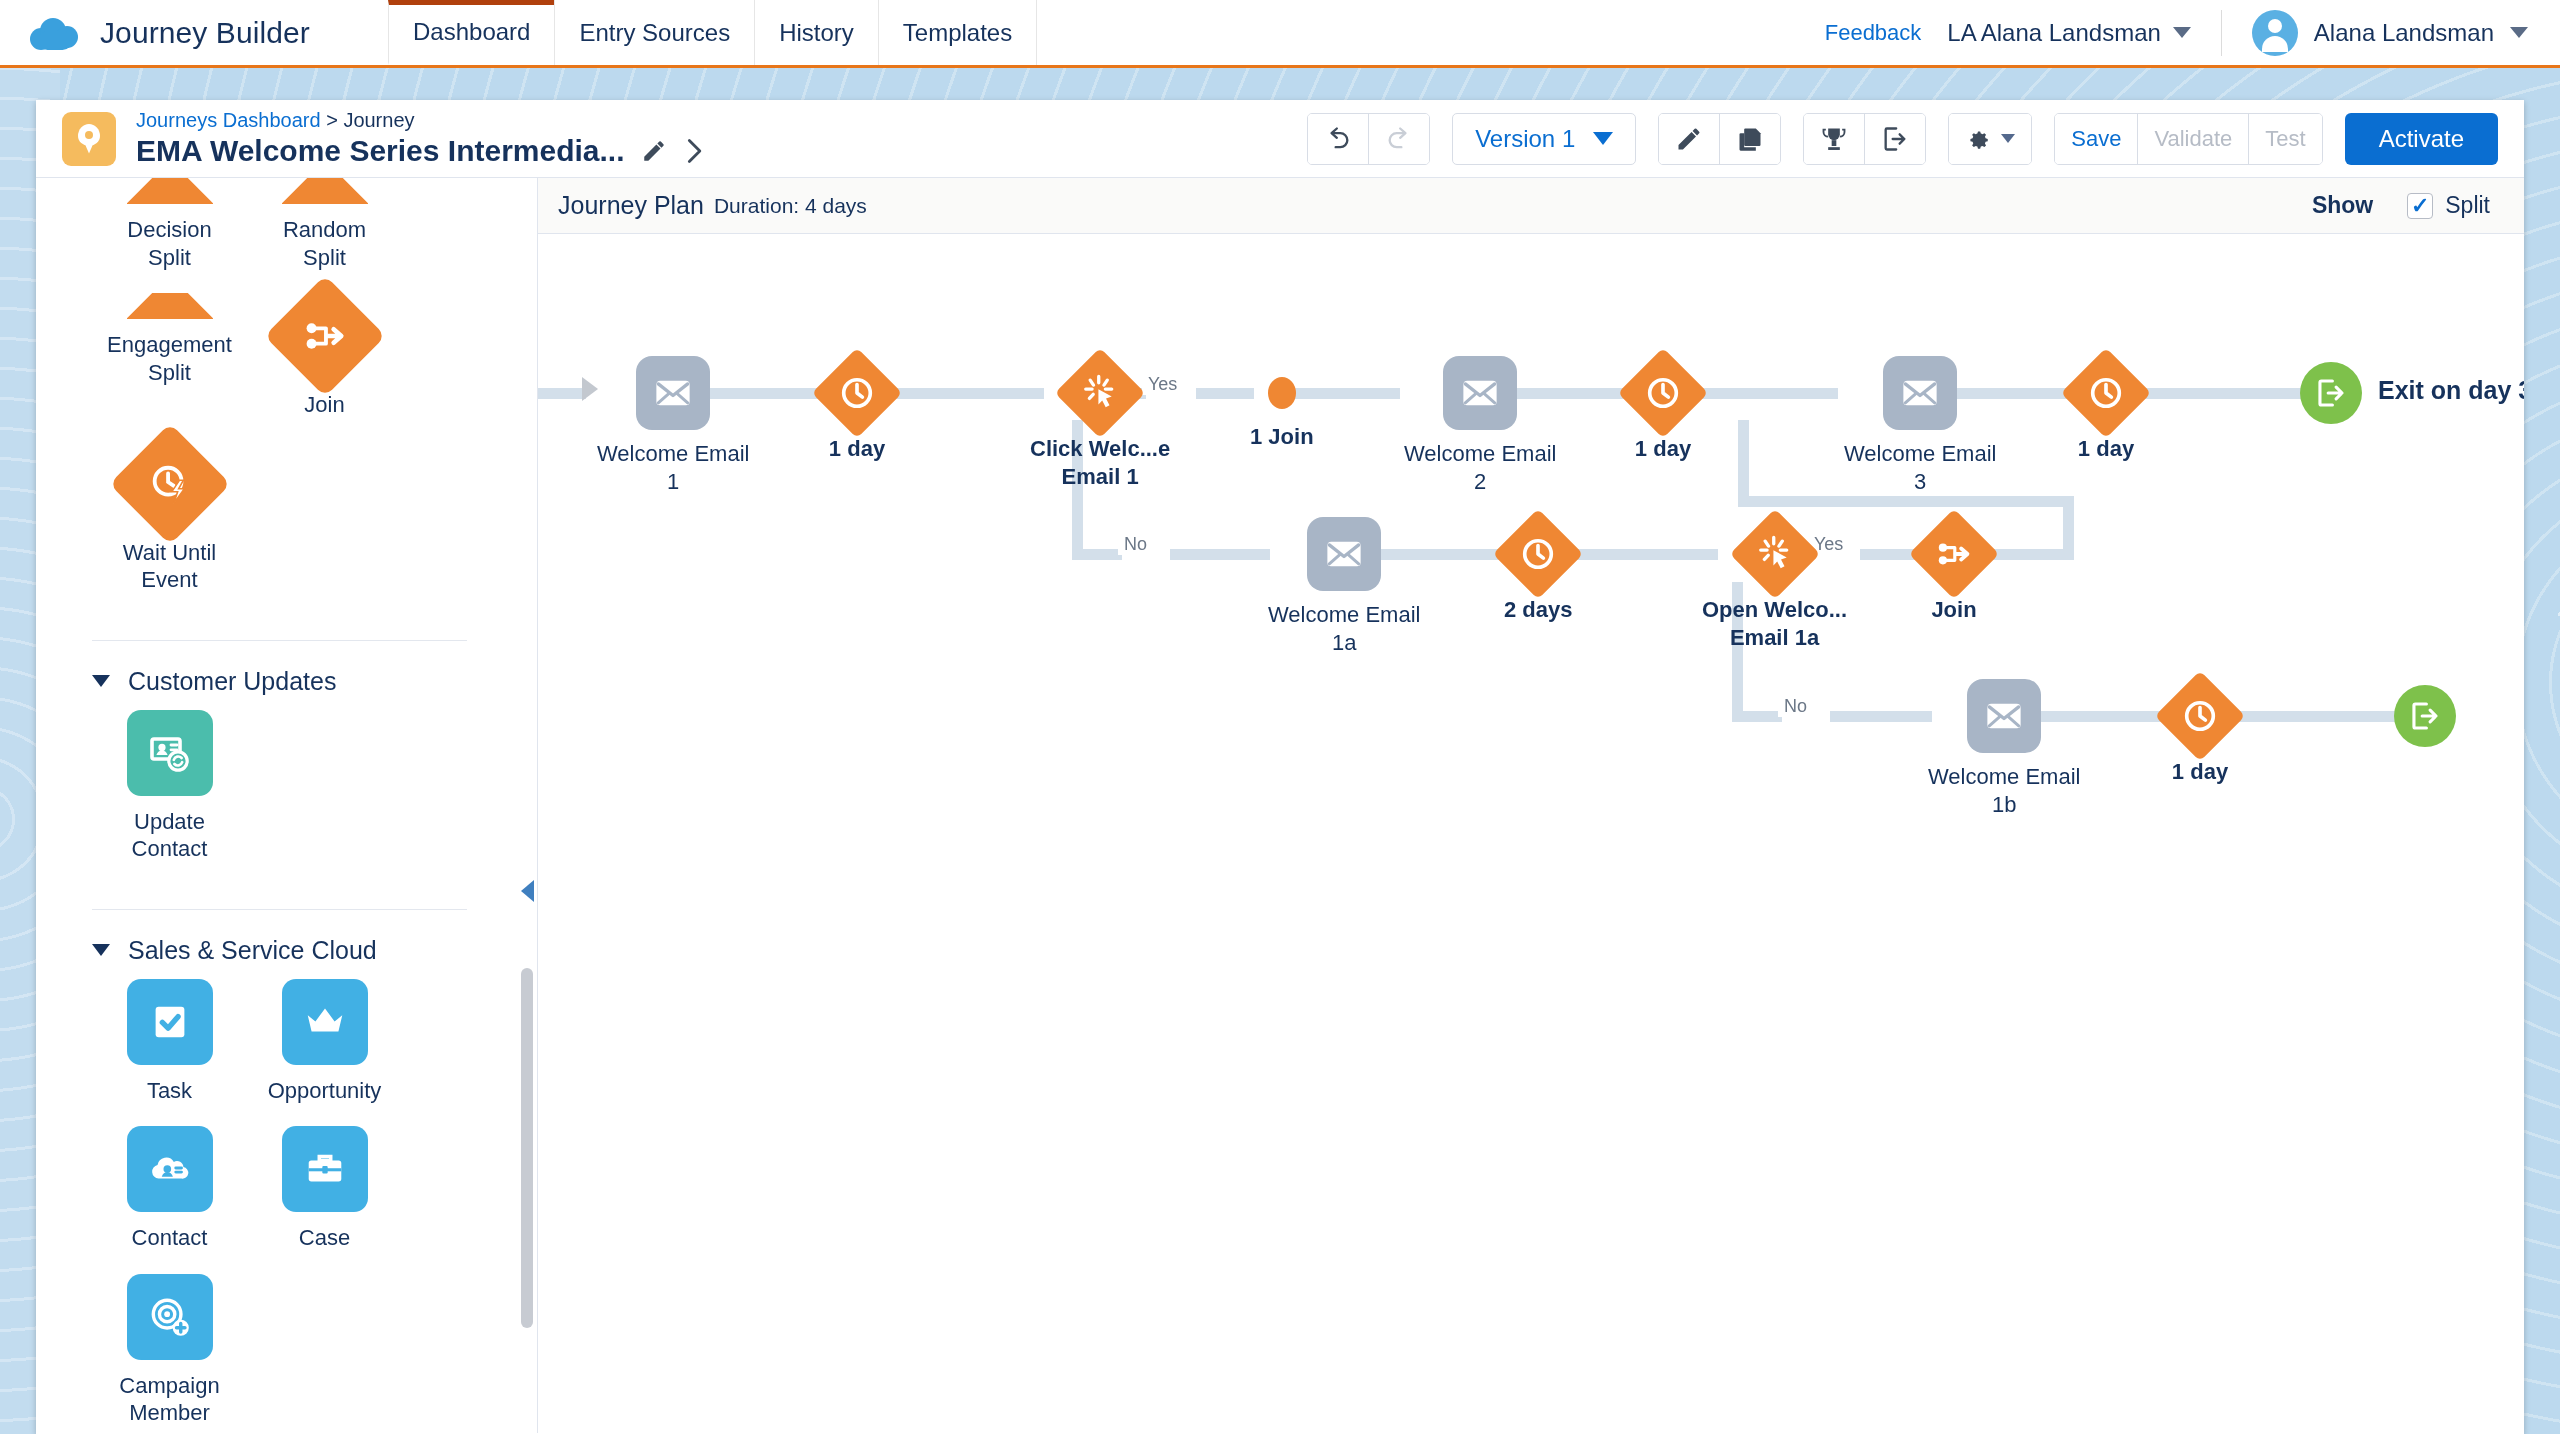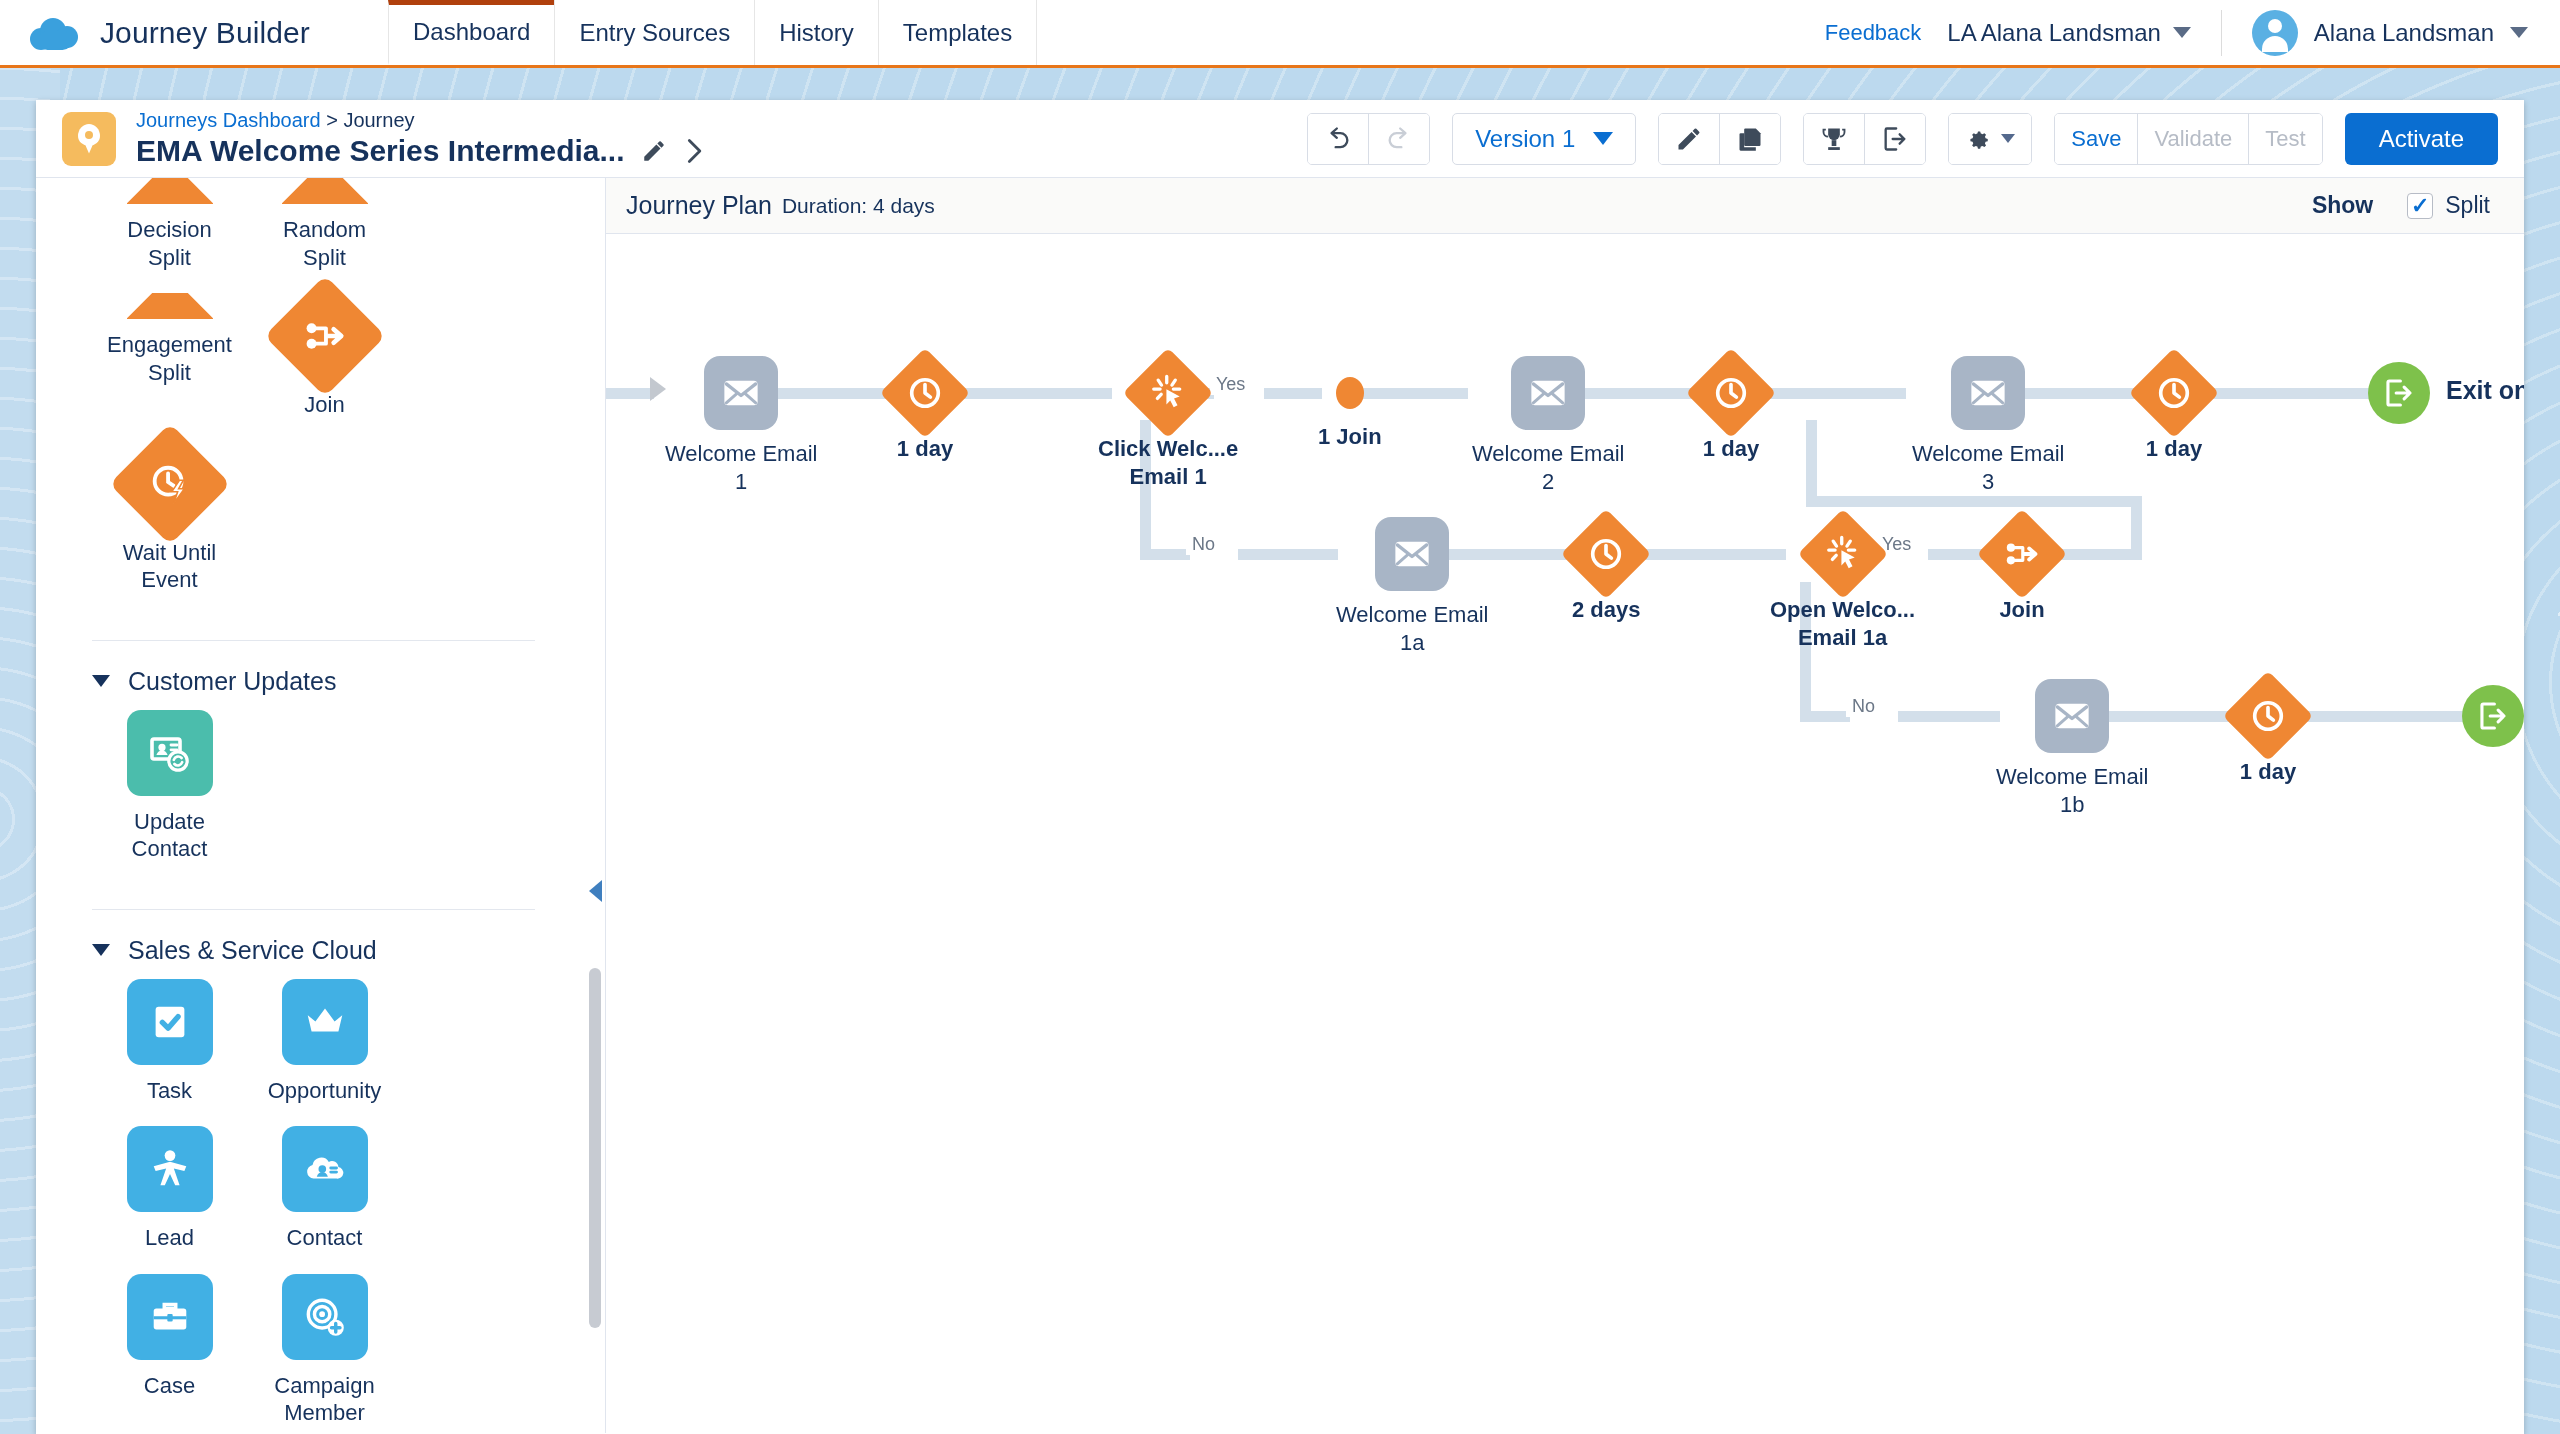--- a/index.html
+++ b/index.html
@@ -116,21 +116,21 @@
   #activate-btn {
     background: #0a6ed1; color: #fff; font-size: 24px; border-radius: 6px;
     height: 52px; padding: 0 34px; display: flex; align-items: center; cursor: pointer;
   }
 
   
   #body-split { display: flex; height: 1255px; }
 
   
   #sidebar {
-    width: 570px; background: #fff; position: relative;
+    width: 502px; background: #fff; position: relative;
     border-right: 1px solid #e0e5ee; overflow: hidden;
   }
   #sidebar-scroll { position: absolute; inset: 0 14px 0 0; padding: 0 0 20px 0; }
   .palette-section { padding: 0 56px 0 56px; }
   .section-head {
     display: flex; align-items: center; gap: 18px; padding: 26px 0 14px 0;
     font-size: 25px; color: #16325c; cursor: pointer;
   }
   .chev-sec { width: 0;height:0;border-left:9px solid transparent;border-right:9px solid transparent;
     border-top:12px solid #16325c; }
@@ -448,29 +448,20 @@
 
             <div class="palette-item">
               <div class="sq-tile sq-blue">
                 <svg width="46" height="46" viewBox="0 0 24 24">
                     <path d="M3 8.5l4 3.2L12 5l5 6.7 4-3.2-2 8.5H5L3 8.5z" fill="#fff"></path>
                   </svg>
               </div>
               <div class="palette-label" style="white-space:pre-line;">Opportunity</div>
             </div>
 
-            <div class="palette-item">
-              <div class="sq-tile sq-blue">
-                <svg width="46" height="46" viewBox="0 0 24 24">
-                    <circle cx="12" cy="5" r="2.8" fill="#fff"></circle>
-                    <path d="M12 8.2L3.5 10.5l1 2.6L10 11.7 7 20.5h2.3L12 14.6l2.7 5.9H17l-3-8.8 5.5 1.4 1-2.6L12 8.2z" fill="#fff"></path>
-                  </svg>
-              </div>
-              <div class="palette-label" style="white-space:pre-line;">Lead</div>
-            </div>
 
             <div class="palette-item">
               <div class="sq-tile sq-blue">
                 <svg width="46" height="46" viewBox="0 0 24 24">
                     <path d="M6 17a3.6 3.6 0 01-.5-7.1A4.6 4.6 0 0114 8.3 3.3 3.3 0 0119 11a3 3 0 01-1 6H6z" fill="#fff"></path>
                     <circle cx="10.6" cy="12" r="2" fill="#41b0e4"></circle>
                     <path d="M7.7 16c.4-1.7 1.6-2.5 2.9-2.5s2.5.8 2.9 2.5z" fill="#41b0e4"></path>
                     <path d="M15 11.5h3M15 13.6h3" stroke="#41b0e4" stroke-width="1.5" stroke-linecap="round"></path>
                   </svg>
               </div>

